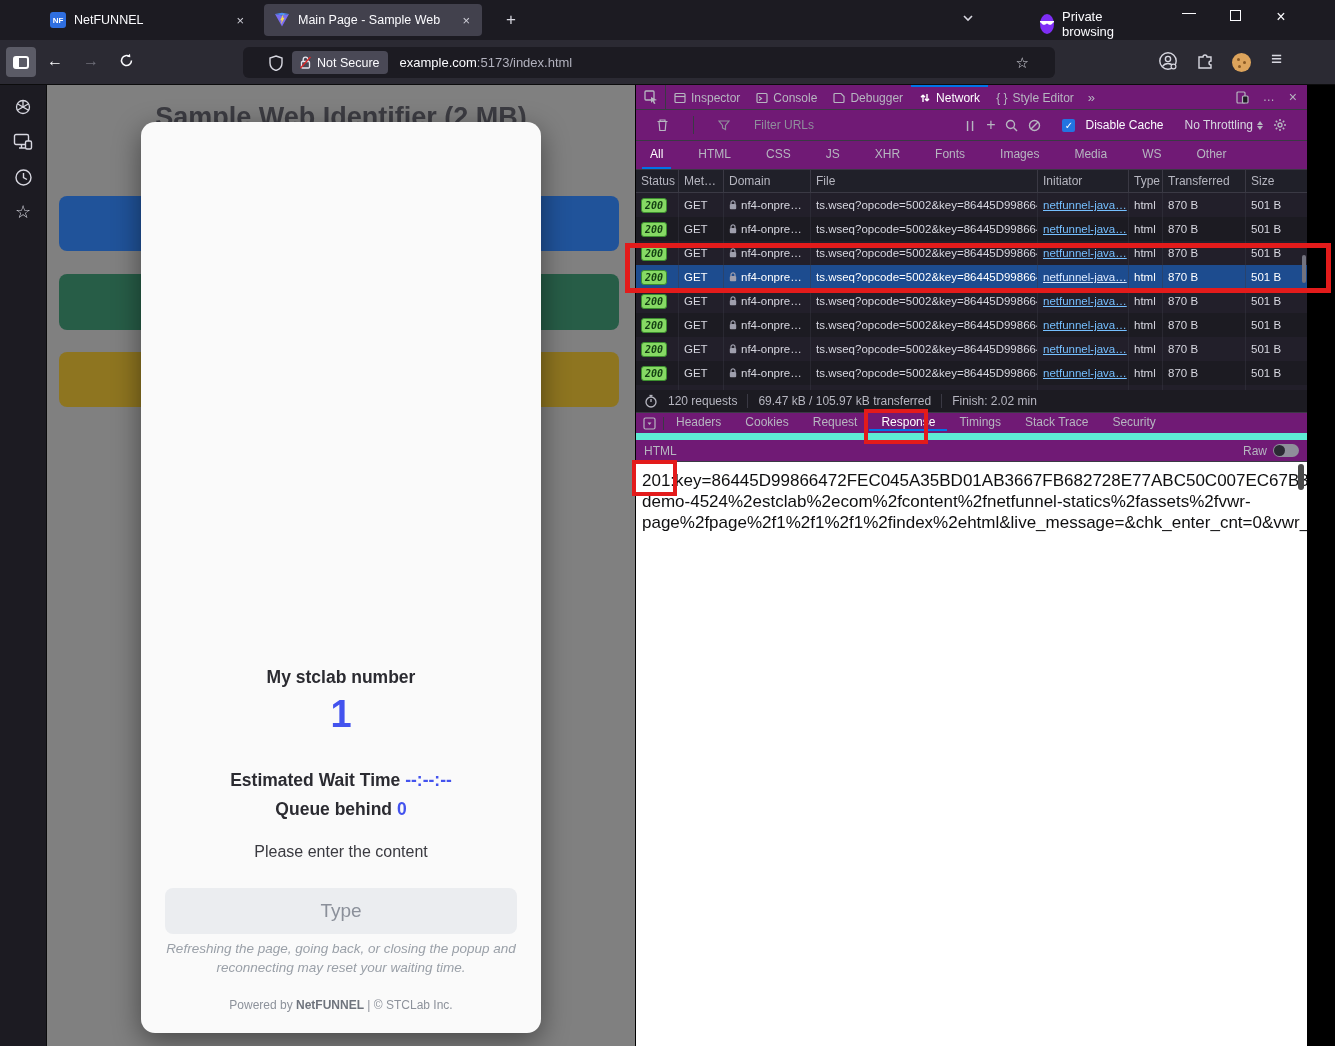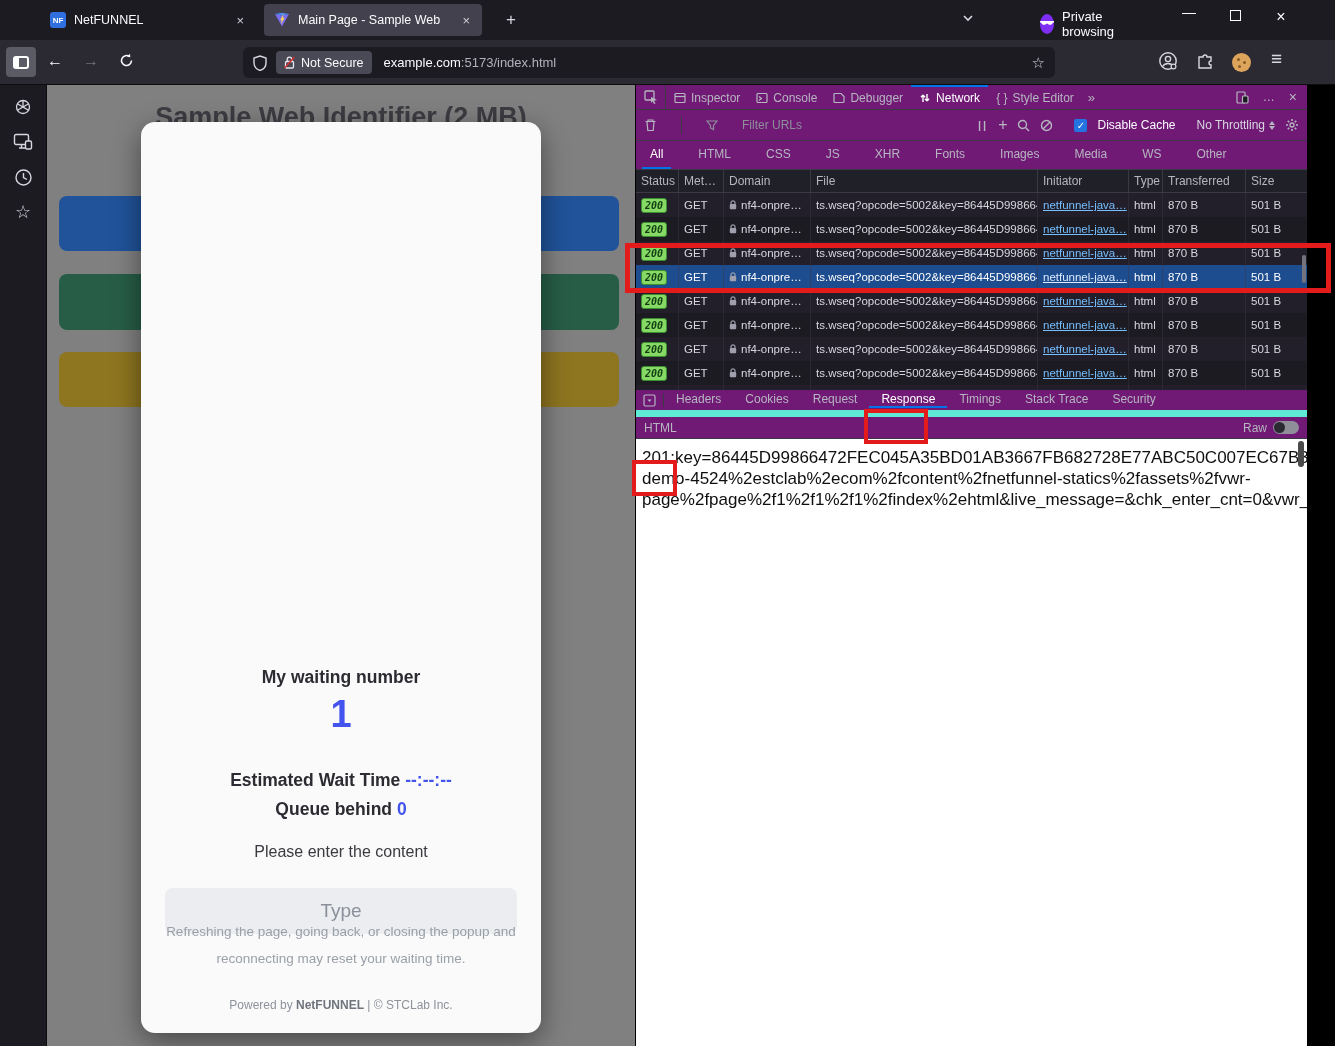--- a/index.html
+++ b/index.html
@@ -29,21 +29,21 @@
   
   .toolbar{position:absolute;left:0;top:40px;width:1335px;height:45px;background:#2b2a33;border-bottom:1px solid #0c0c0d;}
   .side-toggle{position:absolute;left:6px;top:7px;width:30px;height:30px;border-radius:4px;background:#5b5b66;
        display:flex;align-items:center;justify-content:center;}
   .side-toggle i{display:block;width:16px;height:13px;border:2px solid #fff;border-radius:3px;border-left-width:6px;}
   .navico{position:absolute;top:12px;font-size:16px;color:#fbfbfe;}
   .nav-back{left:47px;}
   .nav-fwd{left:83px;color:#6f6f7a;}
   .nav-reload{left:119px;top:13px;}
   .urlbar{position:absolute;left:243px;top:7px;width:812px;height:31px;border-radius:6px;background:#1c1b22;
-       display:flex;align-items:center;padding:0 10px;}
+       display:flex;align-items:center;padding:0 26px;}
   .chip{display:flex;align-items:center;gap:6px;background:#4a4956;border-radius:4px;height:23px;
         padding:0 8px;margin-left:9px;font-size:12.5px;}
   .urltext{margin-left:12px;font-size:13px;color:#fbfbfe;}
   .urltext .rest{color:#b1b1bd;}
   .bookmark-star{margin-left:auto;font-size:15px;color:#d7d7e0;}
   .tb-right{position:absolute;top:11px;color:#d7d7e0;}
   .ico-account{left:1158px;}
   .ico-puzzle{left:1196px;}
   .ico-cookie{left:1232px;top:13px;width:19px;height:19px;border-radius:50%;background:#dda45c;position:absolute;}
   .ico-cookie b{position:absolute;width:3px;height:3px;border-radius:50%;background:#8a5a24;}
@@ -68,40 +68,40 @@
   .modal .line{position:absolute;left:0;width:100%;text-align:center;}
   .m-title{top:495px;font-size:21px;font-weight:bold;color:#1f1f24;}
   .m-wait-label{top:545px;font-size:17.5px;font-weight:600;color:#2b2b31;}
   .m-number{top:571px;font-size:38px;font-weight:bold;color:#4353ee;}
   .m-ewt{top:648px;font-size:17.5px;font-weight:bold;color:#2b2b31;}
   .m-queue{top:677px;font-size:17.5px;font-weight:bold;color:#2b2b31;}
   .m-accent{color:#4353ee;}
   .m-content{top:721px;font-size:16px;color:#3a3a40;}
   .m-close{position:absolute;left:24px;top:766px;width:352px;height:46px;background:#ebedf0;border:none;
        border-radius:8px;font-size:19px;color:#8b909a;font-family:inherit;}
-  .m-disclaimer{top:796px;left:35px;width:330px;font-size:13.5px;line-height:27px;color:#9aa0a8;}
+  .m-disclaimer{top:817px;left:35px;width:330px;font-size:13.5px;line-height:19px;color:#9aa0a8;font-style:italic;}
   .m-footer{top:876px;font-size:12px;color:#8d929b;}
   .m-footer b{color:#6f747d;}
 
   
   .devtools{position:absolute;left:635px;top:85px;width:672px;bottom:0;background:#701a75;border-left:1px solid #000;
        display:flex;flex-direction:column;font-size:12px;color:#d7d7e0;}
   .right-void{position:absolute;left:1307px;top:85px;width:28px;bottom:0;background:#000;}
   .dt-divider{width:1px;height:60%;background:#3a3944;}
   svg.i{display:block;}
 
   .dt-tabbar{height:25px;display:flex;align-items:stretch;border-bottom:1px solid #3a3944;flex:0 0 auto;}
   .pickbox{width:30px;display:flex;align-items:center;justify-content:center;border-right:1px solid #3a3944;}
   .dt-tab{display:flex;align-items:center;gap:5px;padding:0 8px;color:#b6b6c0;border-top:2px solid transparent;}
   .dt-tab.active{color:#fff;border-top-color:#0074e8;}
   .dt-tab-more{display:flex;align-items:center;padding:0 6px;color:#b6b6c0;font-size:13px;}
   .dt-tabbar-right{margin-left:auto;display:flex;align-items:center;gap:2px;padding-right:4px;color:#b6b6c0;}
   .dt-tabbar-right>span{padding:0 6px;}
 
-  .dt-nettoolbar{height:31px;display:flex;align-items:center;border-bottom:1px solid #3a3944;gap:24px;padding:0 8px;flex:0 0 auto;}
+  .dt-nettoolbar{height:31px;display:flex;align-items:center;border-bottom:1px solid #3a3944;gap:24px;padding:0 20px;flex:0 0 auto;}
   .filter-ph{color:#8f8f9c;}
   .nt-right{margin-left:auto;display:flex;align-items:center;gap:10px;}
   .pause{letter-spacing:2px;font-weight:bold;color:#b6b6c0;font-size:11px;}
   .plus{font-size:16px;color:#b6b6c0;}
   .cb{width:13px;height:13px;border-radius:2px;background:#2374e1;color:#fff;font-size:10px;
       display:flex;align-items:center;justify-content:center;}
   .throttle{display:flex;align-items:center;gap:4px;color:#d7d7e0;}
   .caret-updown{display:flex;flex-direction:column;gap:1px;}
   .caret-updown i{display:block;width:0;height:0;border-left:3px solid transparent;border-right:3px solid transparent;}
   .caret-up{border-bottom:4px solid #b6b6c0;}
@@ -267,21 +267,21 @@
     <span class="sb-ico" style="top:116px;font-size:18px;">☆</span>
   </div>
 
   <div class="page">
     <div class="page-heading">Sample Web Identifier (2 MB)</div>
     <div class="bigbtn btn-blue"></div>
     <div class="bigbtn btn-green"></div>
     <div class="bigbtn btn-olive"></div>
 
     <div class="modal">
-      <div class="line m-wait-label">My waiting number</div>
+      <div class="line m-wait-label">My stclab number</div>
       <div class="line m-number">1</div>
       <div class="line m-ewt"><span>Estimated Wait Time </span><span class="m-accent">--:--:--</span></div>
       <div class="line m-queue"><span>Queue behind </span><span class="m-accent">0</span></div>
       <div class="line m-content">Please enter the content</div>
       <button class="m-close">Type</button>
       <div class="line m-disclaimer">Refreshing the page, going back, or closing the popup and reconnecting may reset your waiting time.</div>
       <div class="line m-footer"><span>Powered by </span><b>NetFUNNEL</b><span> | © STCLab Inc.</span></div>
     </div>
   </div>
 
@@ -572,20 +572,33 @@
         <span>GET</span>
         <span></span>
         <span>ts.wseq?opcode=5002&amp;key=86445D998664</span>
         <span class="c-init">netfunnel-java…</span>
         <span>html</span>
         <span>870 B</span>
         <span>501 B</span>
       </div>
       </div>
 
+    <div class="dt-summary">
+      <svg class="i" width="14" height="14" viewBox="0 0 14 14">
+          <circle cx="7" cy="8" r="5" fill="none" stroke="#b6b6c0" stroke-width="1.3"></circle>
+          <line x1="7" y1="8" x2="7" y2="5" stroke="#b6b6c0" stroke-width="1.3"></line>
+          <line x1="5.5" y1="1.5" x2="8.5" y2="1.5" stroke="#b6b6c0" stroke-width="1.3"></line>
+          <line x1="7" y1="1.5" x2="7" y2="3" stroke="#b6b6c0" stroke-width="1.3"></line>
+        </svg>
+      <span>120 requests</span>
+      <span class="dt-divider"></span>
+      <span>69.47 kB / 105.97 kB transferred</span>
+      <span class="dt-divider"></span>
+      <span>Finish: 2.02 min</span>
+    </div>
 
     <div class="dt-dtabs">
       <span class="caretbox">
         <svg class="i" width="13" height="13" viewBox="0 0 13 13">
             <rect x="1" y="1" width="11" height="11" rx="1.5" fill="none" stroke="#b6b6c0" stroke-width="1.2"></rect>
             <path d="M4.5 5.5 h4 l-2 2.6 Z" fill="#b6b6c0"></path>
           </svg>
       </span>
       <span class="dtab">Headers</span>
       <span class="dtab">Cookies</span>

